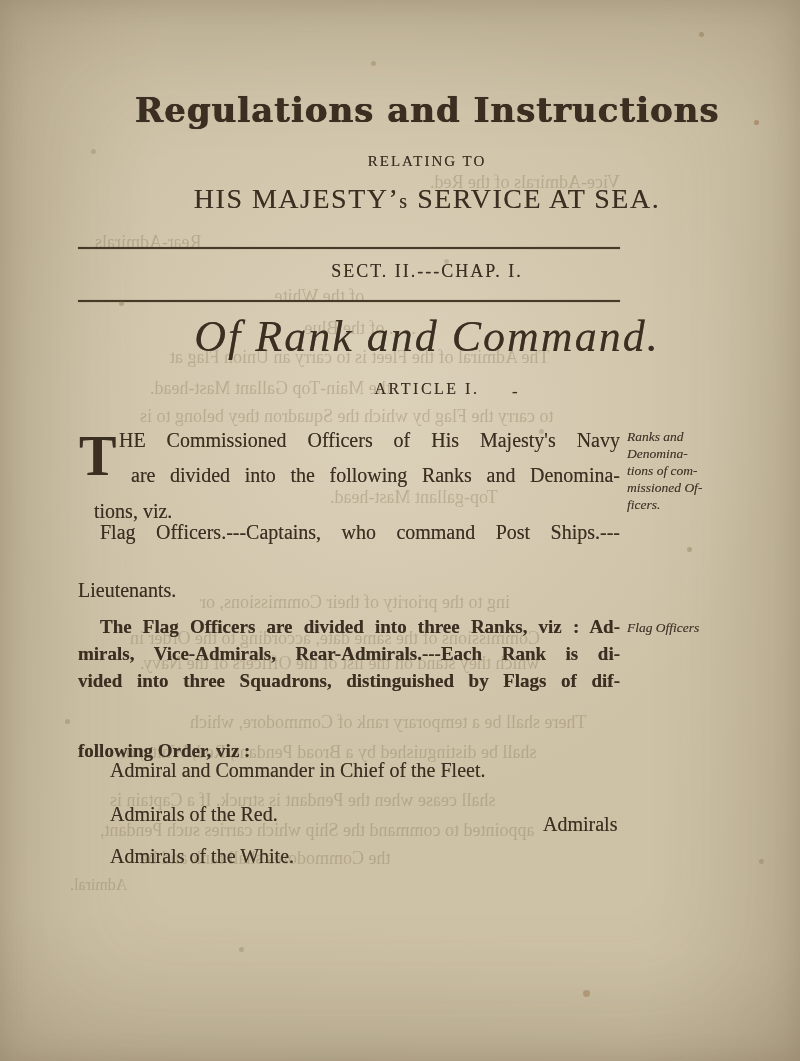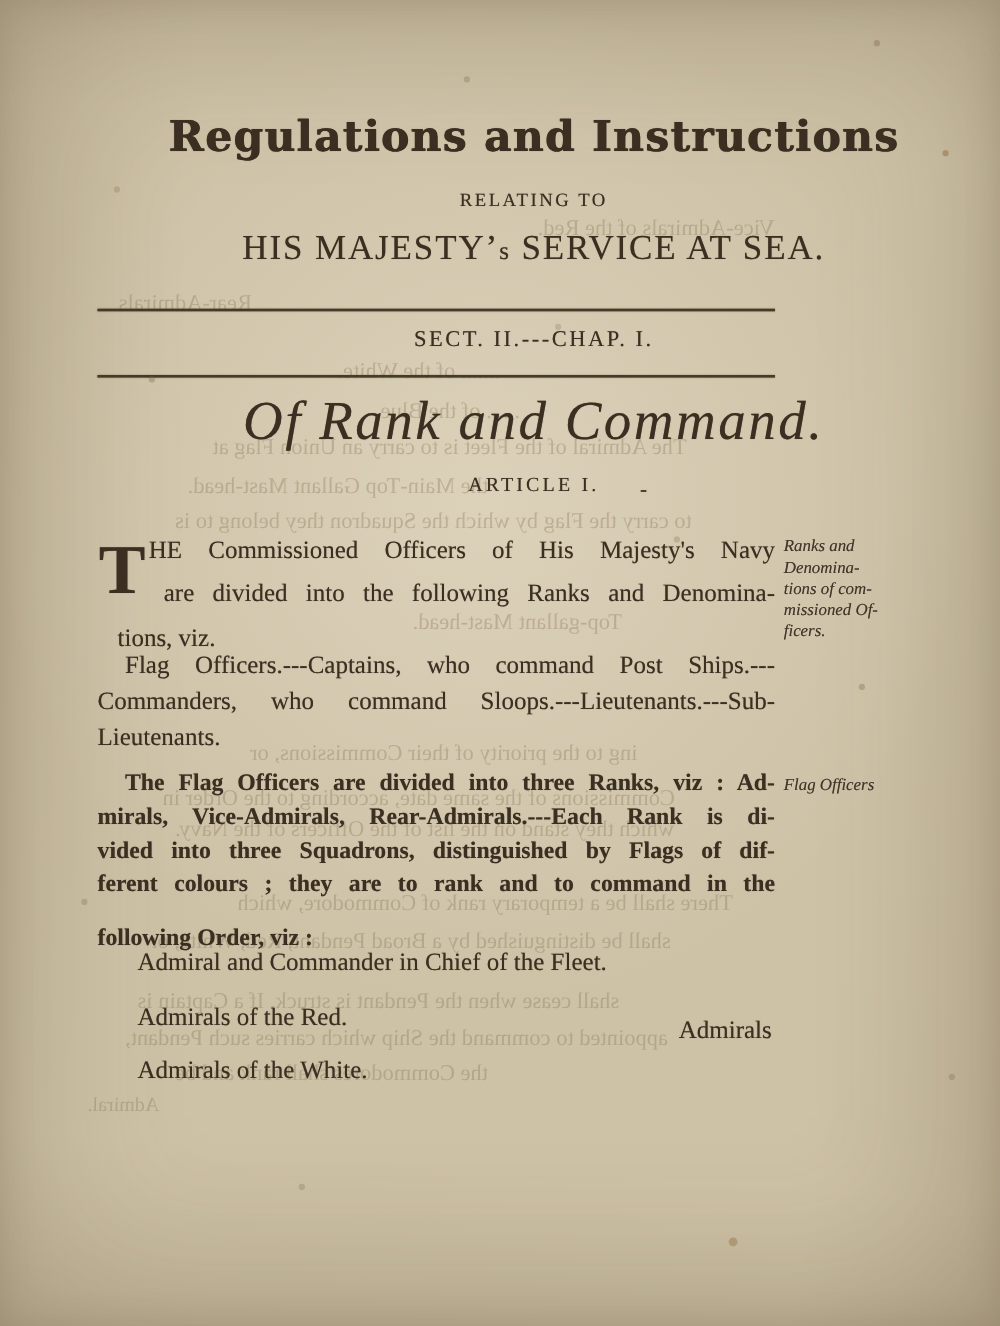--- a/index.html
+++ b/index.html
@@ -130,27 +130,25 @@
   <div class="abs ink bodyline jline p1l2">are divided into the following Ranks and Denomina-</div>
   <div class="abs ink bodyline p1l3">tions, viz.</div>
 
   <div class="margin-note note1">Ranks and
 Denomina-
 tions of com-
 missioned Of-
 ficers.</div>
 
   <div class="abs ink bodyline jline p2l1">Flag Officers.---Captains, who command Post Ships.---</div>
-  <div class="abs ink bodyline jline p2l2">Commanders, who command Sloops.---Lieutenants.---Sub-</div>
   <div class="abs ink bodyline p2l3">Lieutenants.</div>
 
   <div class="abs ink bodyline p3 jline p3l1">The Flag Officers are divided into three Ranks, viz : Ad-</div>
   <div class="abs ink bodyline p3 jline p3l2">mirals, Vice-Admirals, Rear-Admirals.---Each Rank is di-</div>
   <div class="abs ink bodyline p3 jline p3l3">vided into three Squadrons, distinguished by Flags of dif-</div>
-  <div class="abs ink bodyline p3 jline p3l4">ferent colours ; they are to rank and to command in the</div>
   <div class="abs ink bodyline p3 p3l5">following Order, viz :</div>
 
   <div class="margin-note note2">Flag Officers</div>
 
   <div class="abs ink bodyline rank1">Admiral and Commander in Chief of the Fleet.</div>
   <div class="abs ink bodyline rank2">Admirals of the Red.</div>
   <div class="abs ink bodyline rank3">Admirals of the White.</div>
 
   <div class="abs ink bodyline catchword">Admirals</div>
 

